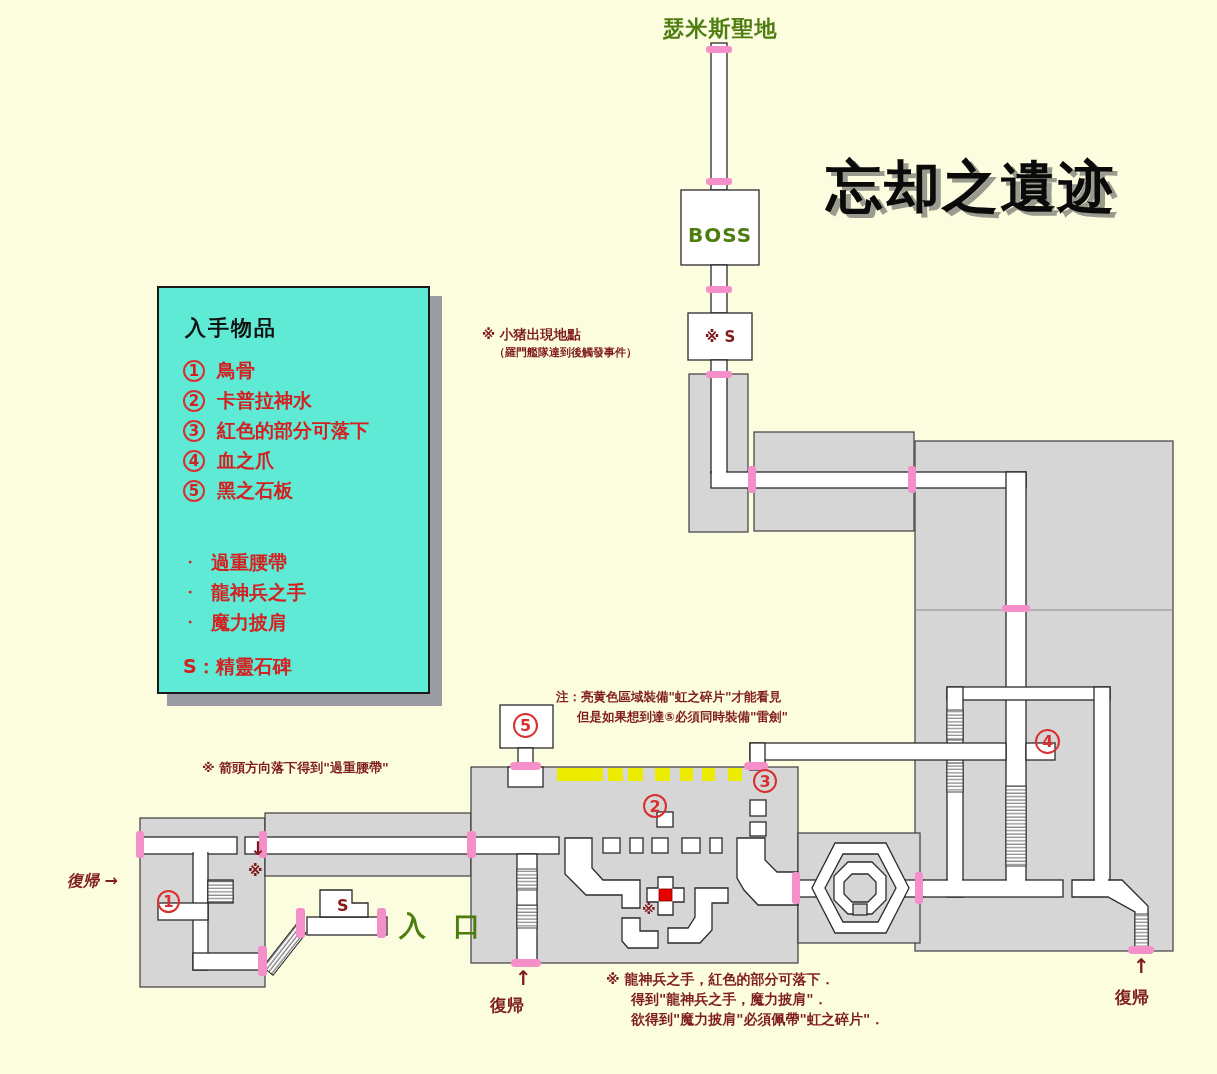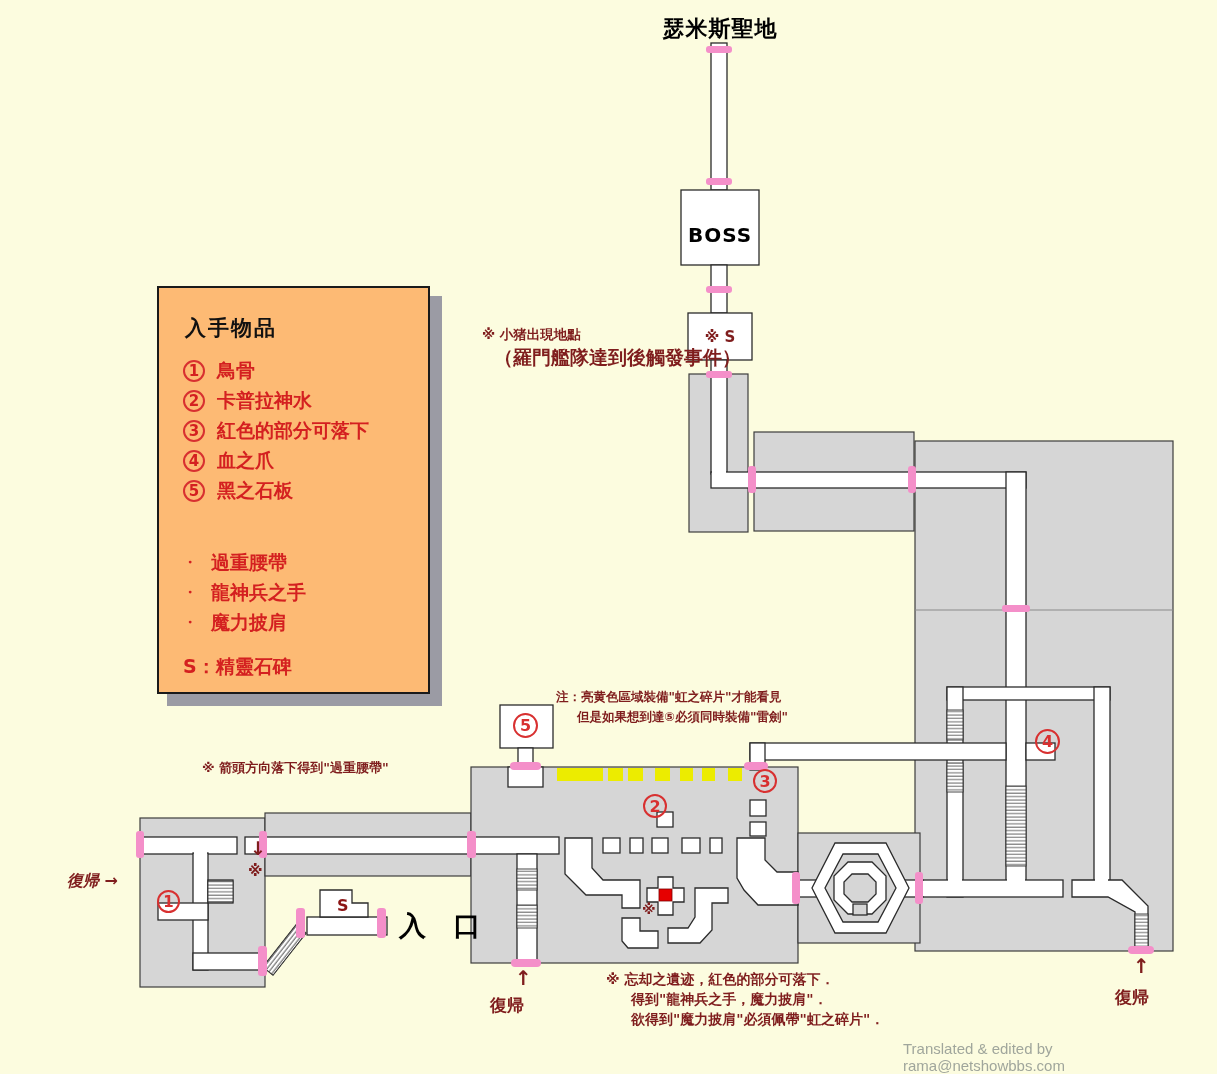--- a/index.html
+++ b/index.html
@@ -1,25 +1,25 @@
 <!DOCTYPE html>
 <html><head>
 <meta charset="utf-8">
 <style>
   html,body{margin:0;padding:0;}
   body{background:#FCFCDF;font-family:"DejaVu Sans",sans-serif;}
   #canvas{position:relative;width:1217px;height:1074px;background:#FCFCDF;overflow:hidden;}
   .abs{position:absolute;}
   .note{position:absolute;color:#7f1d1d;font-weight:bold;white-space:nowrap;}
-  .navy{color:#000000;font-weight:bold;}
+  .navy{color:#4d7c0f;font-weight:bold;}
   .cnum{position:absolute;border:2px solid #D83030;color:#D83030;border-radius:50%;
         display:flex;align-items:center;justify-content:center;font-weight:bold;
         background:transparent;box-sizing:border-box;}
   .legend-shadow{position:absolute;left:167px;top:296px;width:275px;height:410px;background:#9B9BA4;}
-  .legend{position:absolute;left:157px;top:286px;width:273px;height:408px;background:#fdba74;
+  .legend{position:absolute;left:157px;top:286px;width:273px;height:408px;background:#5eead4;
           border:2px solid #1a1a1a;box-sizing:border-box;padding:26px 0 0 24px;}
   .legend h2{margin:0 0 14px 2px;font-size:21px;color:#111;letter-spacing:2px;}
   .legend ul{list-style:none;margin:0;padding:0;}
   .legend li{height:30px;display:flex;align-items:center;color:#D42020;font-weight:bold;font-size:19px;}
   .legend .lc{width:22px;height:22px;border:2px solid #D83030;border-radius:50%;display:inline-flex;
               align-items:center;justify-content:center;font-size:15px;margin-right:12px;
               box-sizing:border-box;flex:0 0 22px;}
   .legend .bullets{margin-top:42px;}
   .legend .bullets li{height:30px;font-size:19px;}
   .legend .dot{margin-right:14px;font-size:14px;}
@@ -173,27 +173,28 @@
       <rect x="377" y="908" width="9" height="30" rx="3"></rect>
       <rect x="511" y="959" width="30" height="8" rx="4"></rect>
       <rect x="792" y="872" width="8" height="32" rx="3"></rect>
       <rect x="915" y="872" width="8" height="32" rx="3"></rect>
       <rect x="1128" y="946" width="26" height="8" rx="4"></rect>
     </g>
   </svg>
 
   <div class="abs navy" style="left:645px;top:14px;width:150px;text-align:center;font-size:22px;letter-spacing:1px;">瑟米斯聖地</div>
 
+  <div class="title">忘却之遺迹</div>
 
   <div class="abs navy" style="left:681px;top:190px;width:78px;height:89px;display:flex;align-items:center;justify-content:center;font-size:20px;letter-spacing:1px;">BOSS</div>
 
   <div class="note" style="left:688px;top:313px;width:64px;height:47px;display:flex;align-items:center;justify-content:center;font-size:15px;position:absolute;">※ S</div>
 
   <div class="note" style="left:482px;top:326px;font-size:13.5px;">※ 小猪出現地點</div>
-  <div class="note" style="left:494px;top:345px;font-size:19px;">（羅門艦隊達到後觸發事件）</div>
+  <div class="note" style="left:494px;top:345px;font-size:11px;">（羅門艦隊達到後觸發事件）</div>
 
   <div class="legend-shadow"></div>
   <div class="legend">
     <h2>入手物品</h2>
     <ul>
       <li>
         <span class="lc">1</span>
         <span>鳥骨</span>
         </li>
       <li>
@@ -245,25 +246,24 @@
   <div class="abs navy" style="left:399px;top:908px;font-size:27px;letter-spacing:9px;white-space:nowrap;">入 口</div>
 
   <div class="note" style="left:642px;top:901px;font-size:14px;">※</div>
 
   <div class="note" style="left:515px;top:966px;font-size:20px;">↑</div>
   <div class="note" style="left:490px;top:994px;font-size:17px;">復帰</div>
 
   <div class="note" style="left:1133px;top:954px;font-size:20px;">↑</div>
   <div class="note" style="left:1115px;top:986px;font-size:17px;">復帰</div>
 
-  <div class="note" style="left:606px;top:971px;font-size:14px;">※ 忘却之遺迹，紅色的部分可落下．</div>
+  <div class="note" style="left:606px;top:971px;font-size:14px;">※ 龍神兵之手，紅色的部分可落下．</div>
   <div class="note" style="left:631px;top:991px;font-size:14px;">得到"龍神兵之手，魔力披肩"．</div>
   <div class="note" style="left:631px;top:1011px;font-size:14px;">欲得到"魔力披肩"必須佩帶"虹之碎片"．</div>
 
   <div class="cnum" style="left:157px;top:890px;width:23px;height:23px;font-size:15px;">1</div>
   <div class="cnum" style="left:643px;top:794px;width:24px;height:24px;font-size:16px;">2</div>
   <div class="cnum" style="left:753px;top:769px;width:24px;height:24px;font-size:16px;">3</div>
   <div class="cnum" style="left:1035px;top:729px;width:25px;height:25px;font-size:16px;">4</div>
   <div class="cnum" style="left:513px;top:713px;width:25px;height:25px;font-size:16px;">5</div>
 
-  <div class="credit">Translated &amp; edited by rama@netshowbbs.com</div>
 
 </div>
 
 </body></html>

